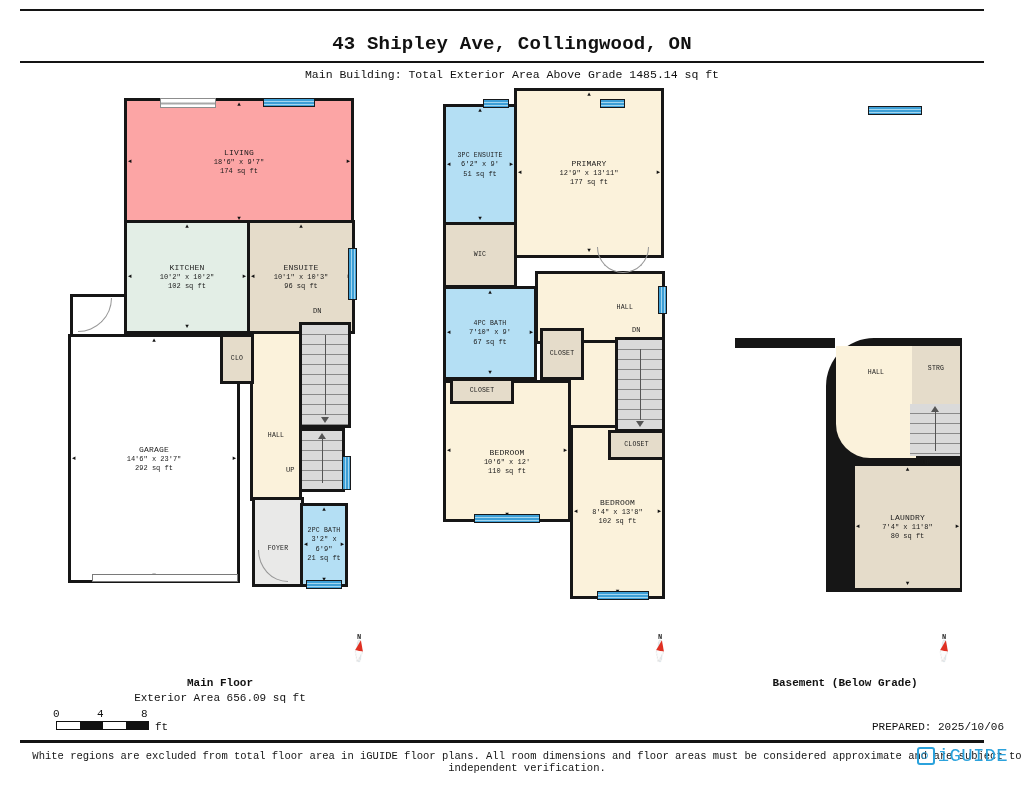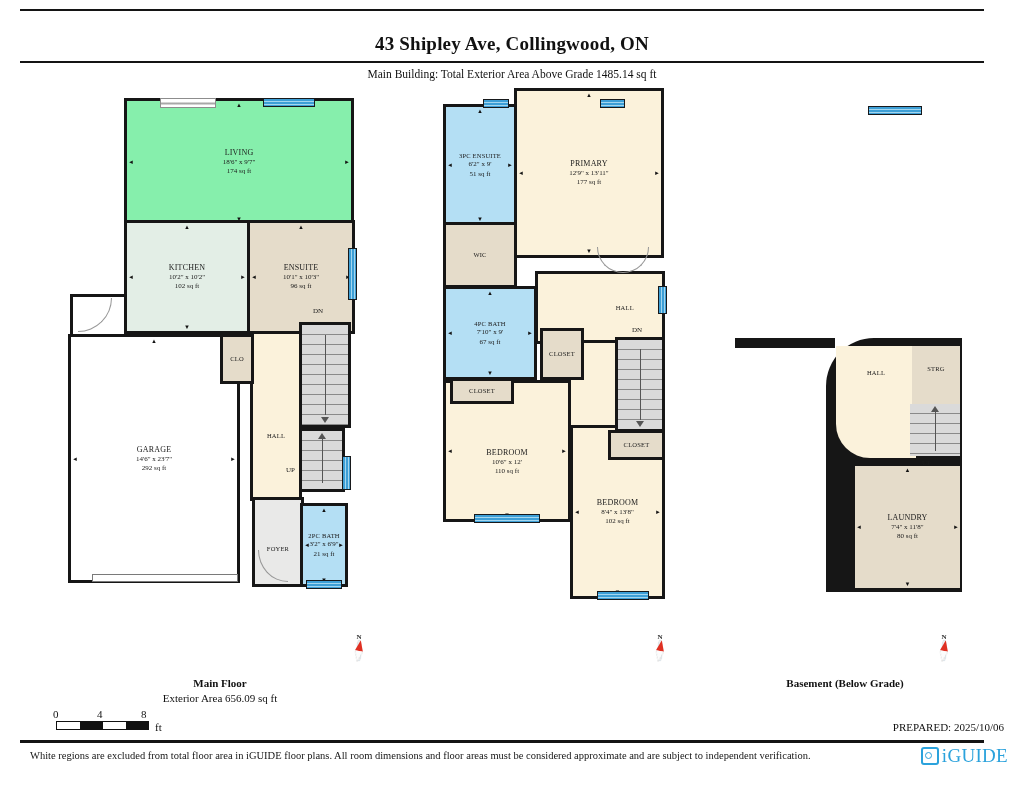--- a/index.html
+++ b/index.html
@@ -1,17 +1,17 @@
 <!DOCTYPE html>
 <html><head>
 <meta charset="utf-8">
 <style>
   html,body{margin:0;padding:0;background:#fff;}
   .page{position:relative;width:1024px;height:791px;background:#fff;overflow:hidden;
-        font-family:Liberation Serif, serif;color:#111;}
+        font-family:Liberation Mono, monospace;color:#111;}
   .topline{position:absolute;left:20px;width:964px;height:2px;background:#141414;}
   .hdr-title{position:absolute;top:33px;left:0;width:100%;text-align:center;
              font-size:19px;font-weight:bold;letter-spacing:.2px;}
   .hdr-sub{position:absolute;top:68px;left:0;width:100%;text-align:center;font-size:11.5px;}
 
   
   .room{position:absolute;box-sizing:border-box;border:3px solid #161616;}
   .lbl{position:absolute;left:0;right:0;top:50%;transform:translateY(-50%);
        text-align:center;line-height:1.3;color:#1b1b1b;z-index:5;}
   .lbl .nm{display:block;font-size:8px;letter-spacing:.2px;}
@@ -100,21 +100,21 @@
       <span class="dm">14'6" x 23'7"</span>
       <span class="dm">292 sq ft</span>
     </div>
   <i class="ar t"></i>
       <i class="ar b"></i>
       <i class="ar l"></i>
       <i class="ar r"></i>
     </div>
   <i class="gdoor" style="left:92px;top:574px;width:146px;height:8px;"></i>
 
-  <div class="room dims4" style="left:124px;top:98px;width:230px;height:128px;background:#86efac;z-index:2;">
+  <div class="room dims4" style="left:124px;top:98px;width:230px;height:128px;background:#fca5a5;z-index:2;">
     <div class="lbl">
       <span class="nm">LIVING</span>
       <span class="dm">18'6" x 9'7"</span>
       <span class="dm">174 sq ft</span>
     </div>
   <i class="ar t"></i>
       <i class="ar b"></i>
       <i class="ar l"></i>
       <i class="ar r"></i>
     </div>

